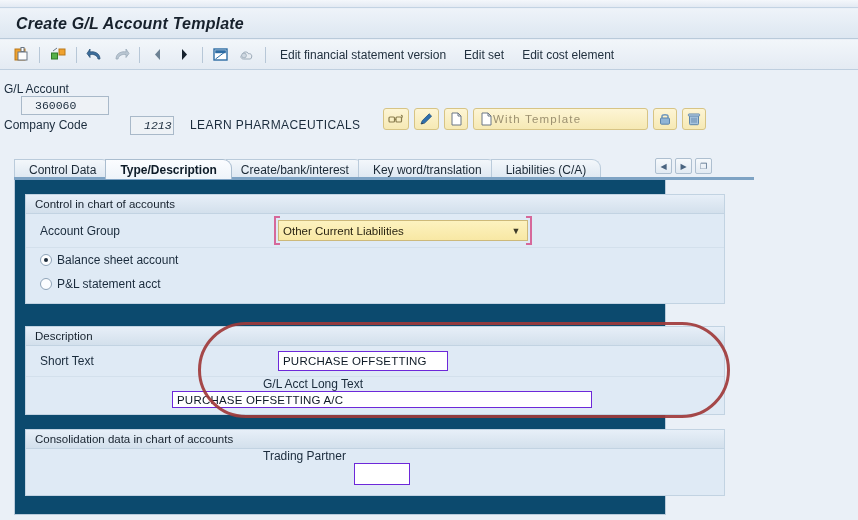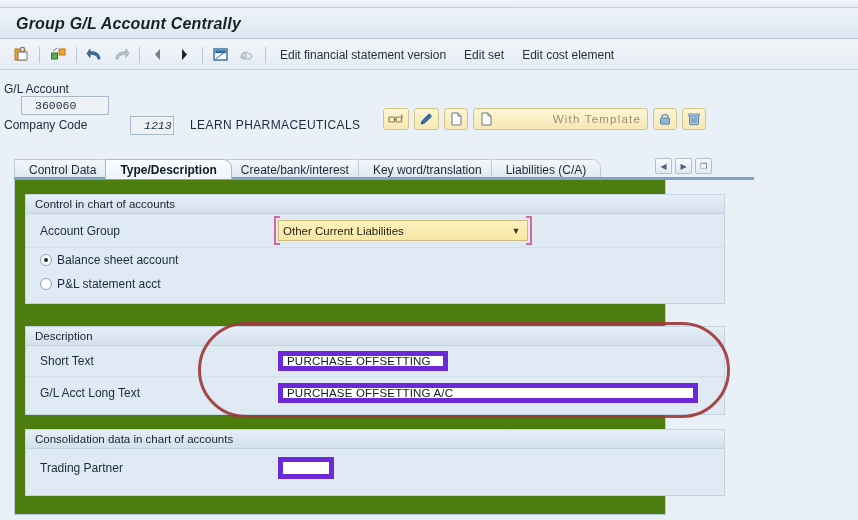--- a/index.html
+++ b/index.html
@@ -79,21 +79,21 @@
     height:22px; min-width:24px;
     background:linear-gradient(#fdf5d5,#f6e9b4);
     border:1px solid #d7c485; border-radius:3px;
     display:flex; align-items:center; justify-content:center;
     padding:0 4px;
   }
   #with-template-button{
     width:175px; justify-content:flex-start; padding:0 6px;
   }
   #with-template-label{
-    flex:1; text-align:right; color:#9c9070; font-size:11.5px;
+    flex:1; text-align:left; color:#9c9070; font-size:11.5px;
     letter-spacing:1.2px;
   }
 
   
   #tab-strip{
     position:absolute; left:14px; top:157px; width:740px; height:22px;
     display:flex; align-items:flex-end;
   }
   .tab{
     height:20px; padding:0 14px;
@@ -122,46 +122,46 @@
     width:17px; height:16px;
     background:linear-gradient(#f6f9fc,#e2eaf2);
     border:1px solid #aebfd0; border-radius:2px;
     display:flex; align-items:center; justify-content:center;
     font-size:8px; color:#4a6480;
   }
 
   
   #content-panel{
     position:absolute; left:14px; top:180px; width:652px; height:335px;
-    background:#4d7c0f;
+    background:#0c4a6e;
     border:1px solid #bacbdb; border-top:none;
   }
 
   .group-box{
     position:absolute; left:10px; width:700px;
     background:#dfeaf5;
     border:1px solid #c2d3e2;
   }
   .group-header{
     height:19px; background:linear-gradient(#e7eff8,#d3e0ec);
     border-bottom:1px solid #c2d3e2;
     display:flex; align-items:center; padding-left:9px;
     font-size:11.5px; color:#17222e;
   }
   .field-row{
     height:28px; display:flex; align-items:center;
     border-bottom:1px solid #d3e0ec;
     padding-left:14px;
   }
-  .field-row.last{ border-bottom:none; }
+  .field-row.last{ border-bottom:none;flex-direction:column; }
   .field-label{ width:238px; font-size:12px; color:#1a2b3c; }
 
   .txt-input{
     height:20px; background:#ffffff;
-    border:5px solid #6d28d9;
+    border:1px solid #6d28d9;
     font-size:11.5px; color:#0f1b27;
     padding:0 4px; display:flex; align-items:center;
     letter-spacing:.2px;
   }
 
   
   #account-group-wrap{ position:relative; }
   #account-group-select{
     width:250px; height:21px;
     background:linear-gradient(#fdf2c0,#f8e8a4);
@@ -214,21 +214,21 @@
   }
 
   svg{ display:block; }
 </style>
 </head>
 <body>
 
 <div id="window-strip"></div>
 
 <div id="title-bar">
-  <div id="title-text">Group G/L Account Centrally</div>
+  <div id="title-text">Create G/L Account Template</div>
 </div>
 
 <div id="toolbar">
 
   <div class="tb-btn">
     <svg width="17" height="17" viewBox="0 0 17 17">
       <rect x="2" y="3" width="10" height="11" fill="#f0a22e" stroke="#b9781a" stroke-width="1"></rect>
       <rect x="5" y="6" width="9" height="8" fill="#fdfdfd" stroke="#6a7785" stroke-width="1"></rect>
       <rect x="8" y="1.5" width="3" height="4" fill="#fdfdfd" stroke="#6a7785" stroke-width="1"></rect>
     </svg>

